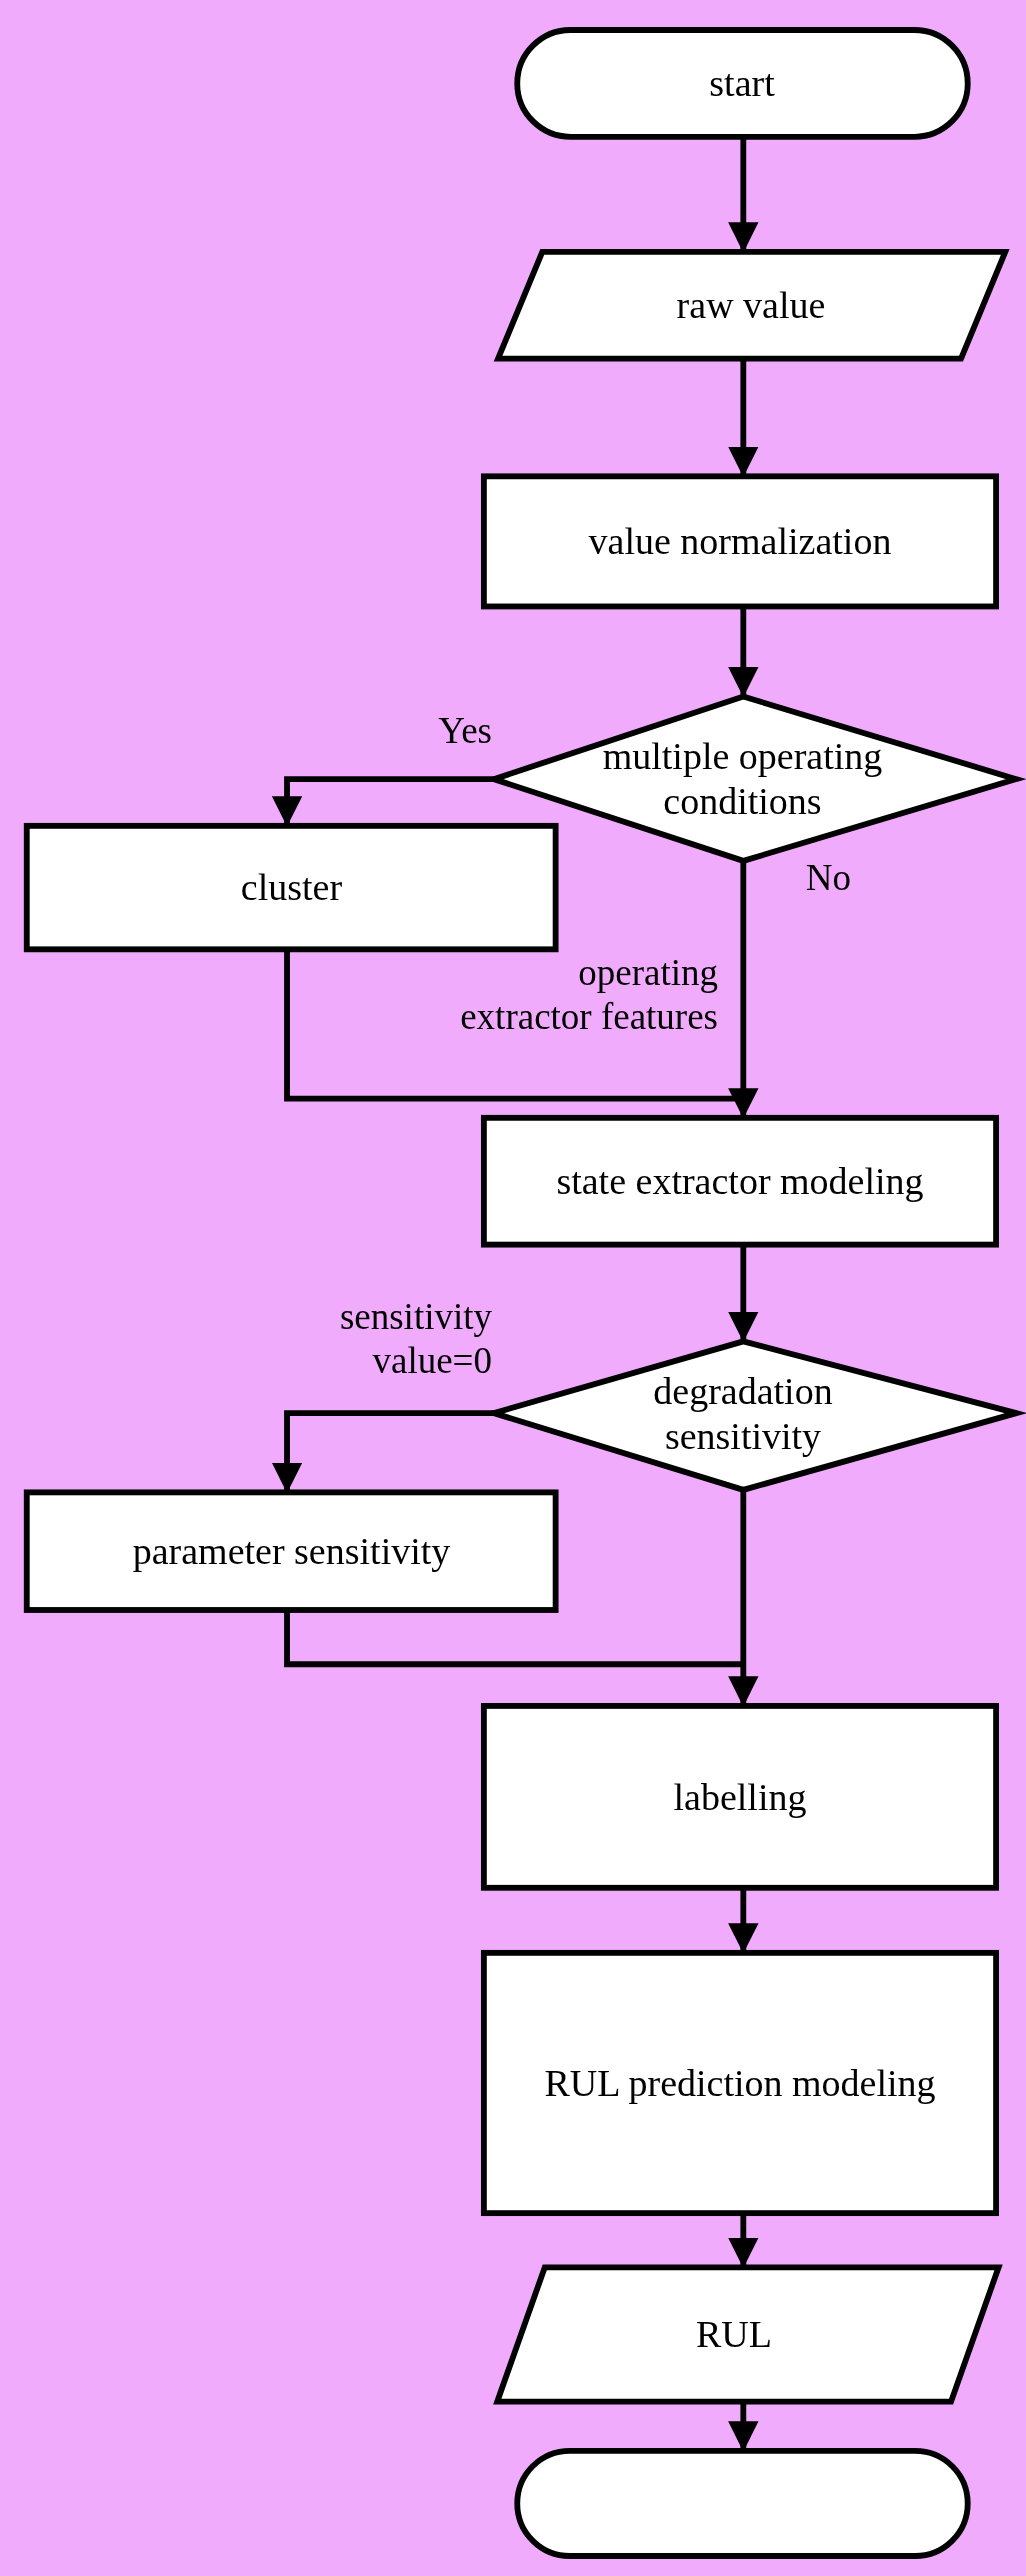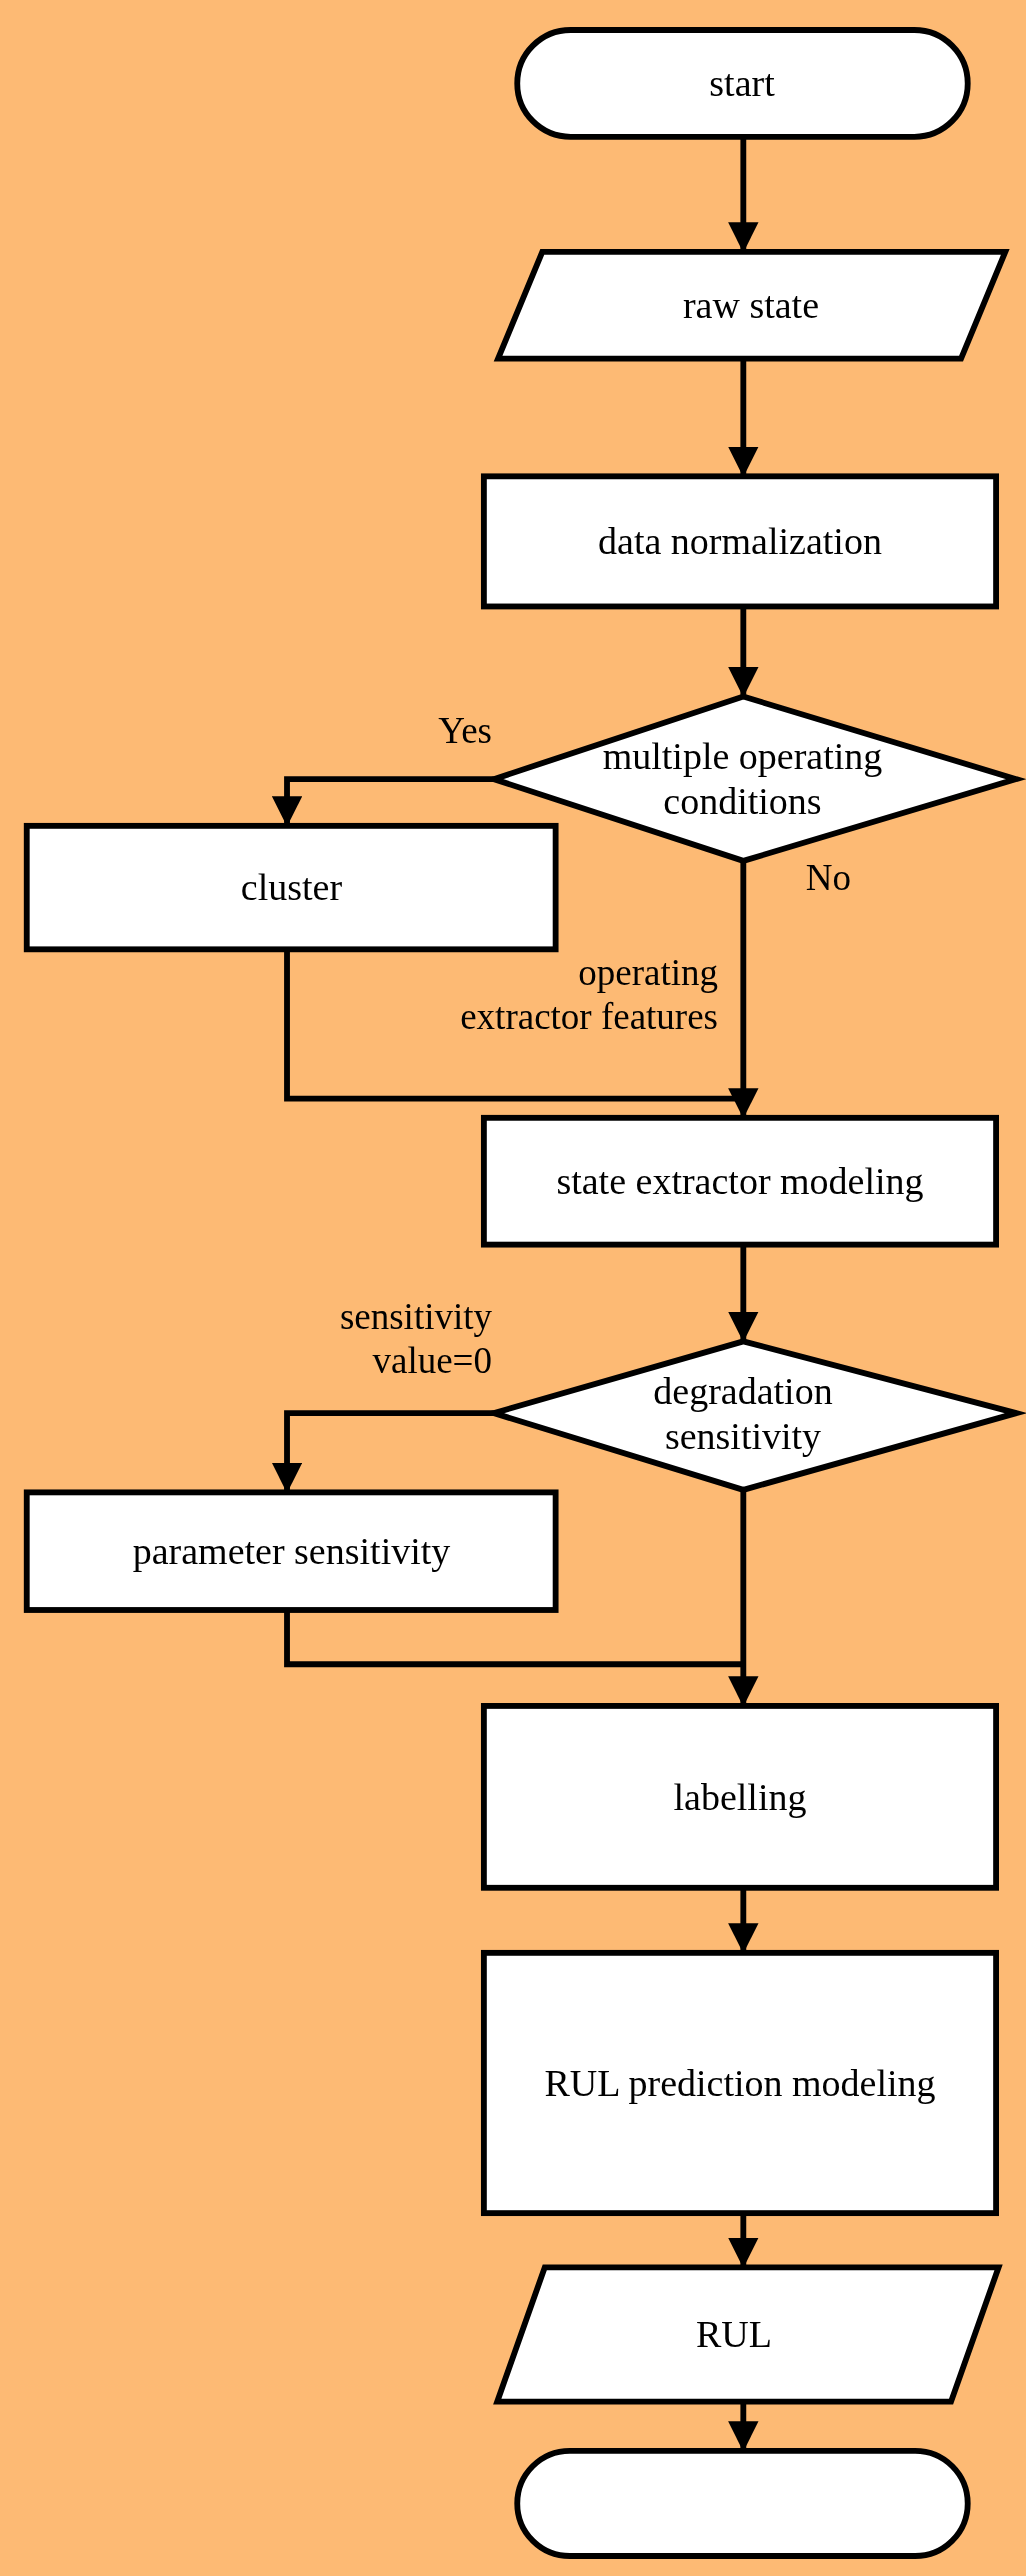--- a/index.html
+++ b/index.html
@@ -8,21 +8,21 @@
     padding: 0;
     background: #ffffff;
   }
   body {
     font-family: "Liberation Serif", "DejaVu Serif", serif;
   }
   #flow-root {
     position: relative;
     width: 1027px;
     height: 2576px;
-    background: #fdba74;
+    background: #f0abfc;
     overflow: hidden;
   }
   #flow-svg {
     position: absolute;
     left: 0;
     top: 0;
     width: 1027px;
     height: 2576px;
     display: block;
   }
@@ -107,23 +107,23 @@
       <polyline points="344,1930 344,1995 891,1995"></polyline>
 
       <line x1="891" y1="2263" x2="891" y2="2339" marker-end="url(#arrowhead)"></line>
       <line x1="891" y1="2653" x2="891" y2="2716" marker-end="url(#arrowhead)"></line>
       <line x1="891" y1="2879" x2="891" y2="2936" marker-end="url(#arrowhead)"></line>
     </g>
   </svg>
 
   <div class="node-text t-46" style="left:517px; top:30px; width:450px; height:107px;">start</div>
 
-  <div class="node-text t-46" style="left:526px; top:252px; width:450px; height:107px;">raw state</div>
+  <div class="node-text t-46" style="left:526px; top:252px; width:450px; height:107px;">raw value</div>
 
-  <div class="node-text t-46" style="left:484px; top:476px; width:512px; height:130px;">data normalization</div>
+  <div class="node-text t-46" style="left:484px; top:476px; width:512px; height:130px;">value normalization</div>
 
   <div class="node-text t-46" style="left:534px; top:699px; width:417px; height:160px;">multiple operating
 conditions</div>
 
   <div class="node-text t-46" style="left:27px; top:826px; width:529px; height:123px;">cluster</div>
 
   <div class="node-text t-46" style="left:484px; top:1118px; width:512px; height:127px;">state extractor modeling</div>
 
   <div class="node-text t-46" style="left:551px; top:1335px; width:384px; height:158px;">degradation
 sensitivity</div>

